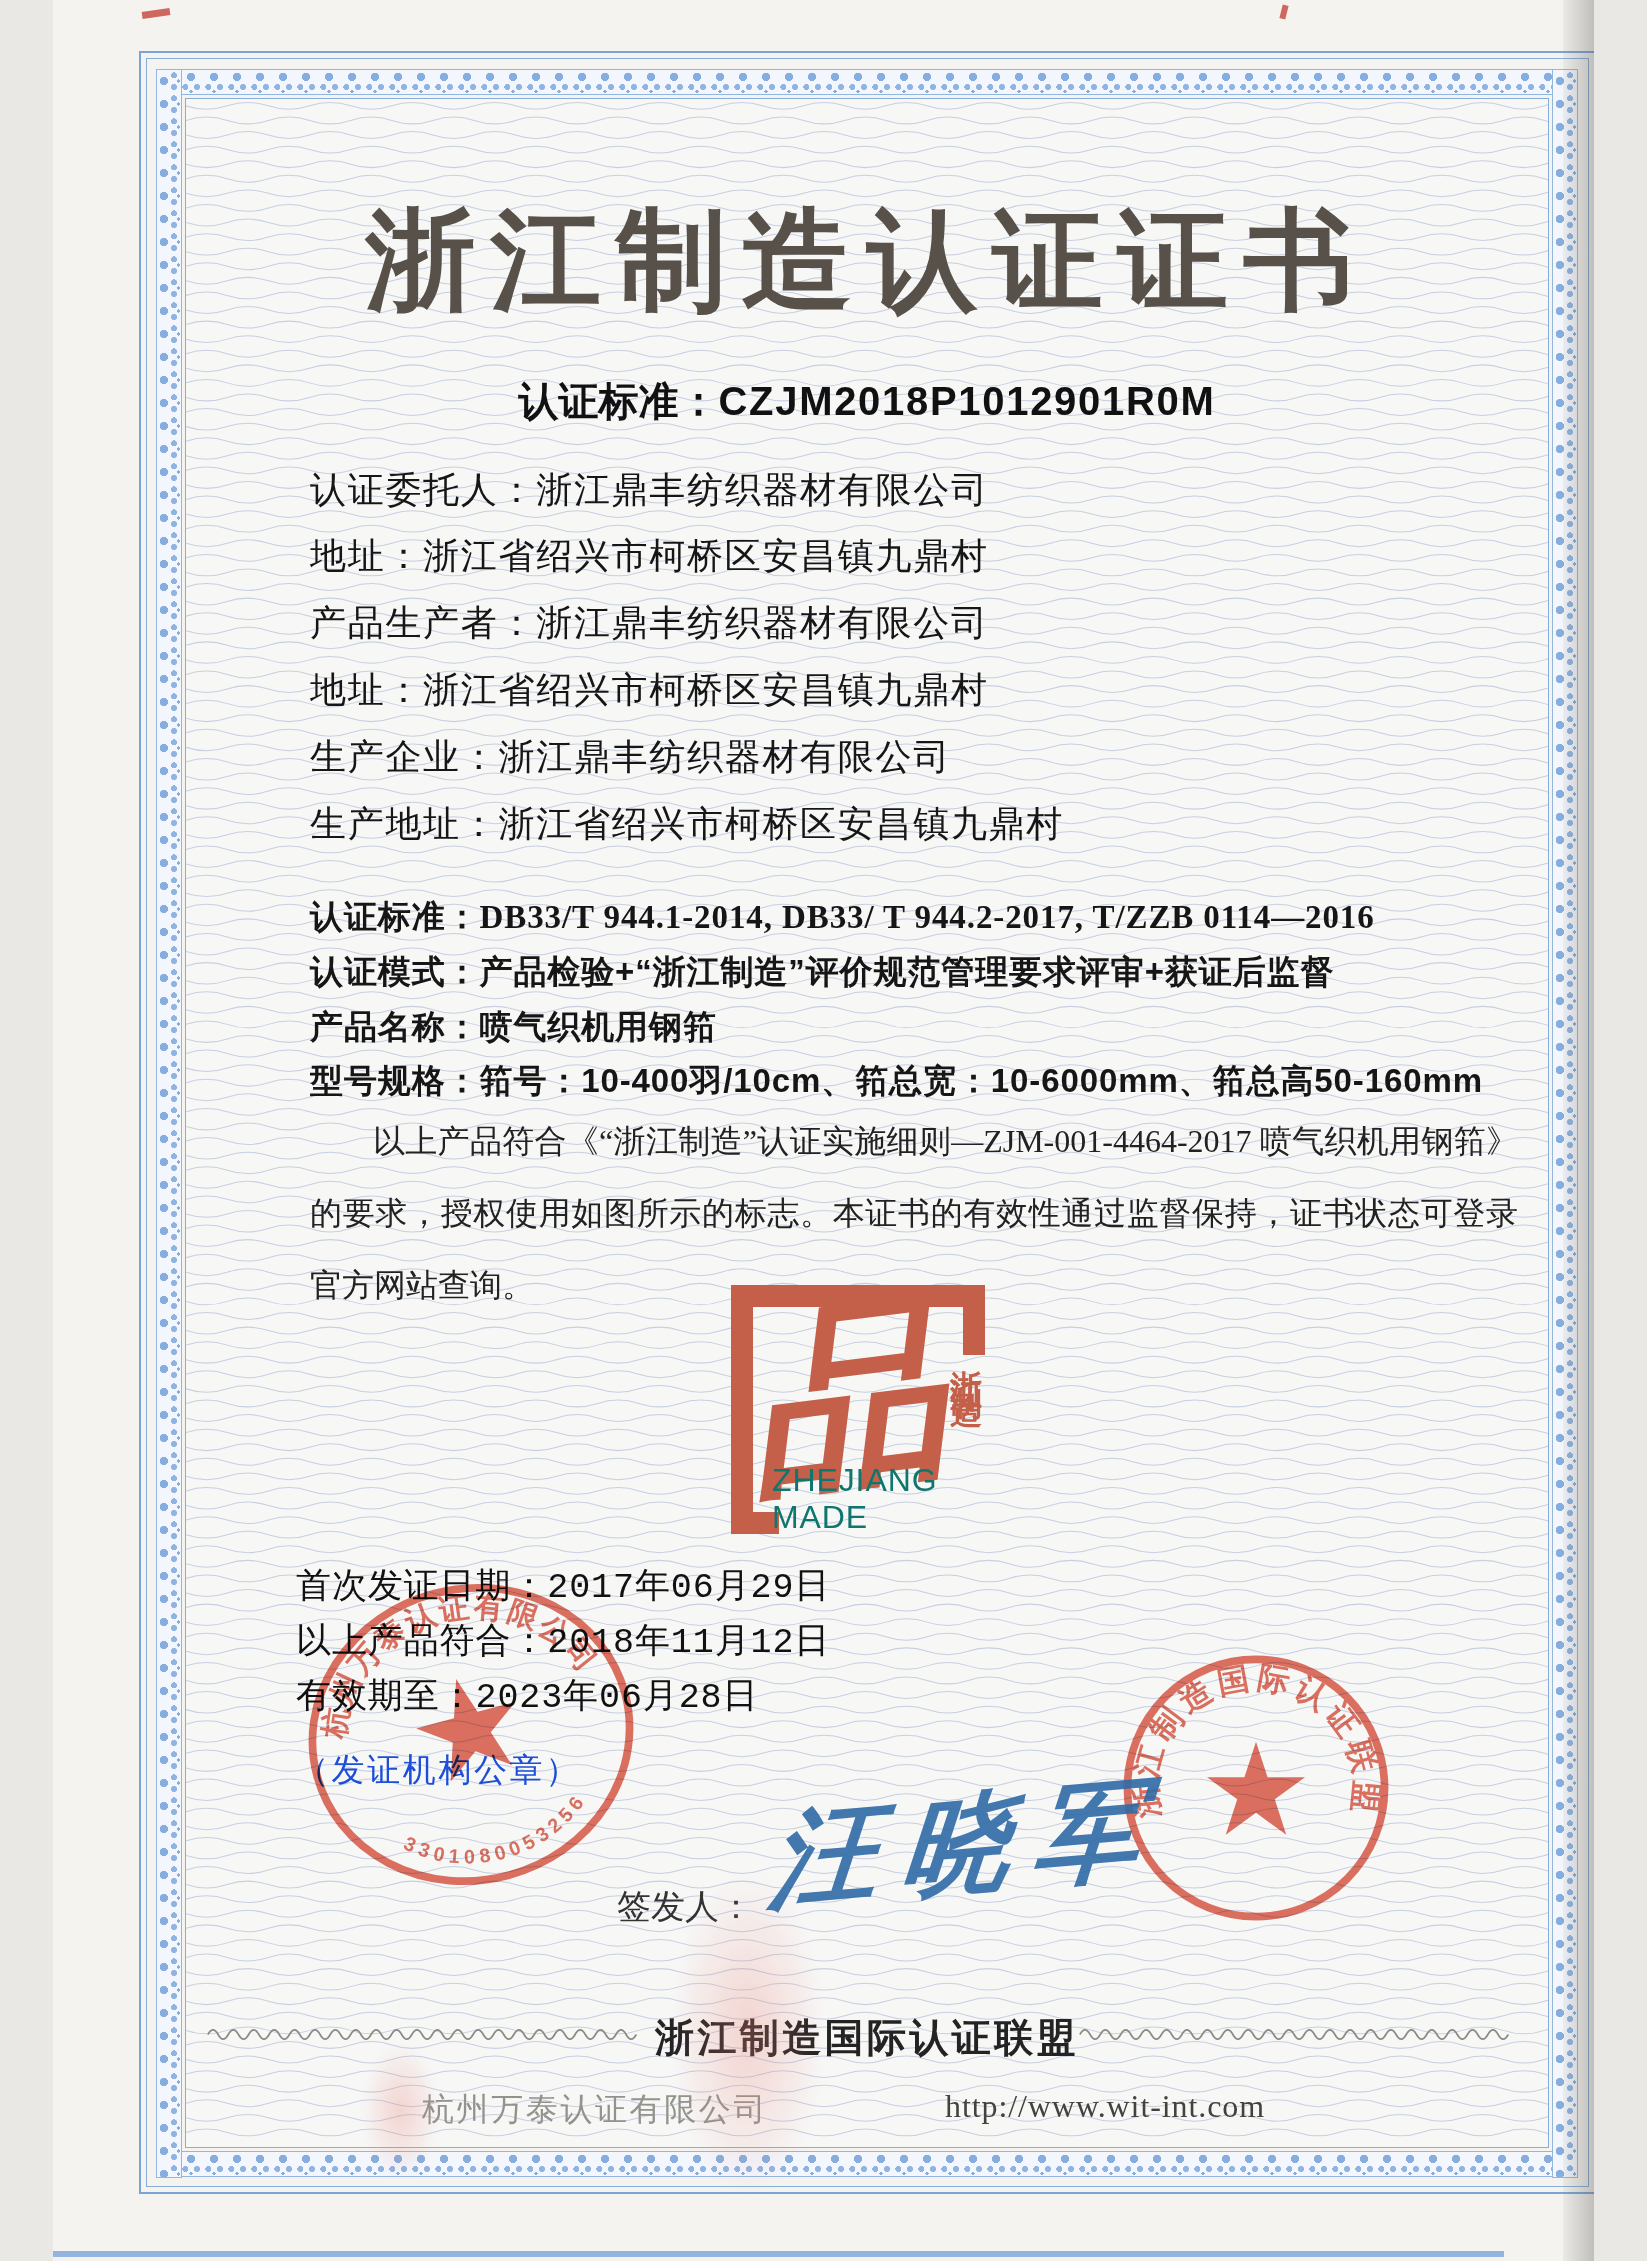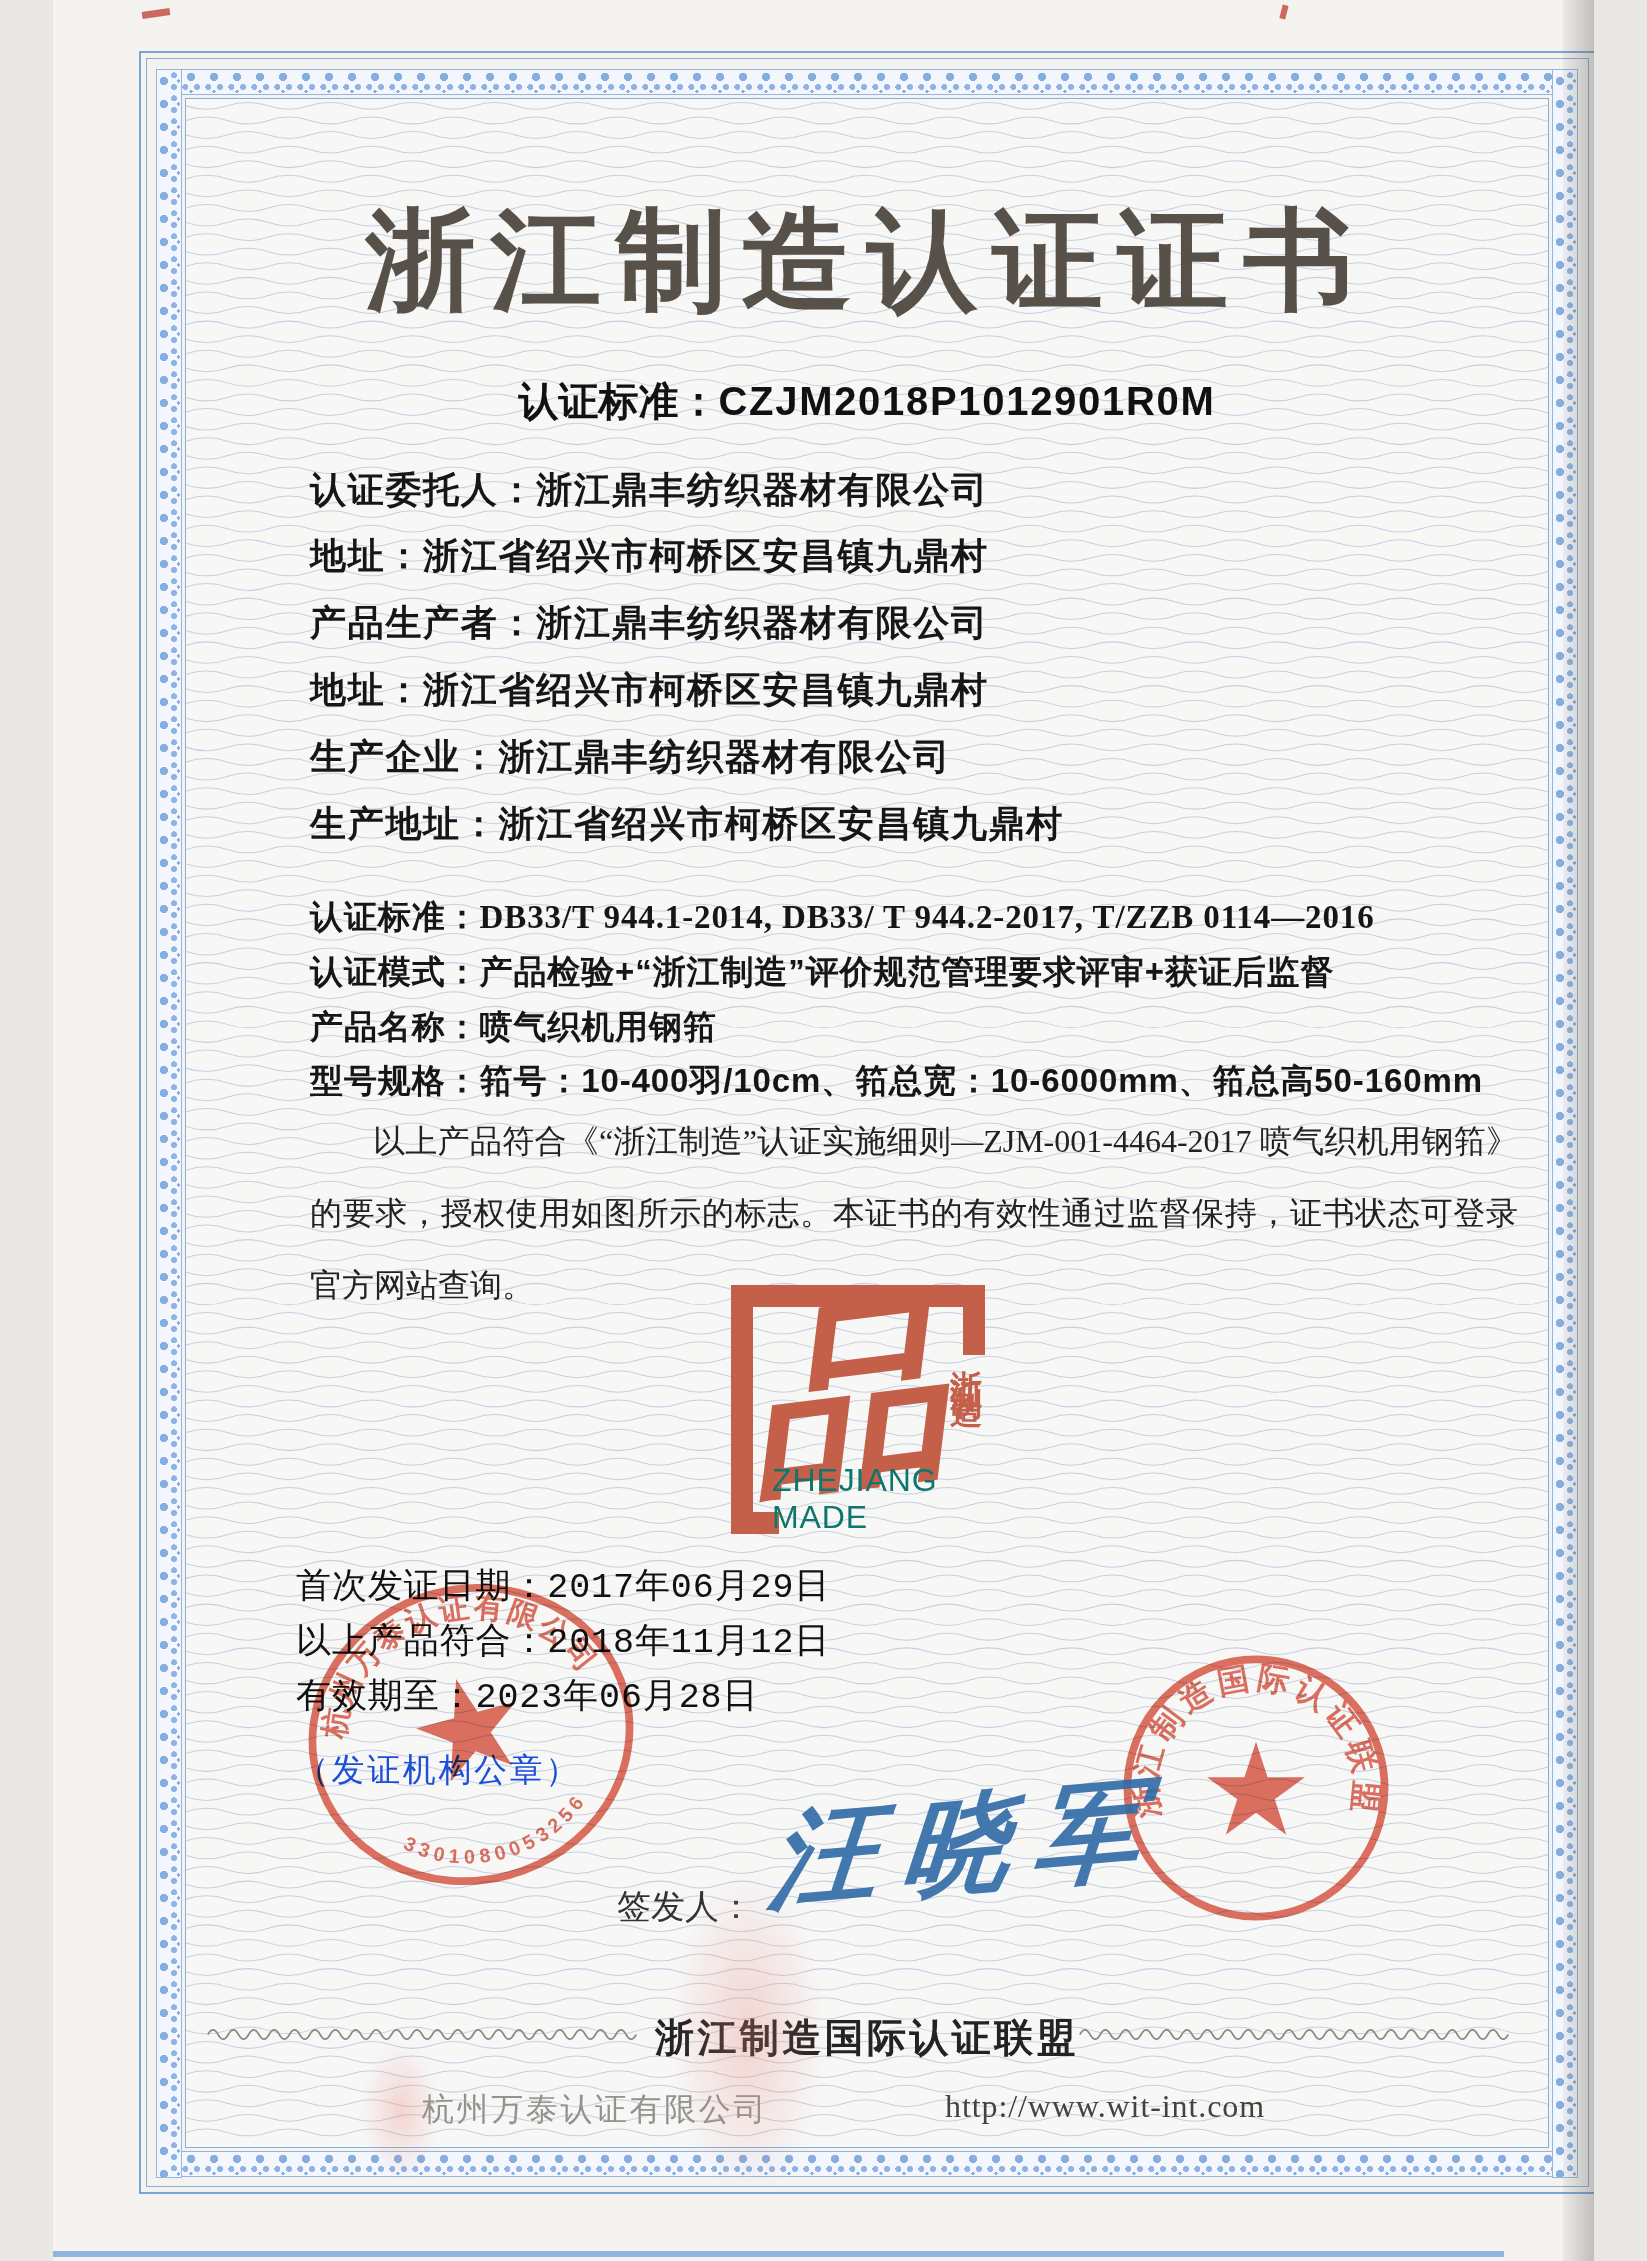--- a/index.html
+++ b/index.html
@@ -22,21 +22,21 @@
       radial-gradient(circle 1.7px at 21.4px 11px,#85aede 96%,transparent 100%);
     background-size:26px 23px;}
   #interior{position:absolute;left:133px;top:99px;width:1362px;height:2048px;background:#f7f7f6;}
   
   #title{position:absolute;left:0;top:187px;width:1628px;text-align:center;
      font-family:"DejaVu Serif","Liberation Serif",serif;font-weight:bold;
      font-size:110px;letter-spacing:15.4px;color:#57514a;}
   #certno{position:absolute;left:0;top:374px;width:1628px;text-align:center;font-size:40px;font-weight:bold;color:#111;}
   #certno .code{font-family:"Liberation Sans",sans-serif;letter-spacing:1.7px;}
   .fieldline{position:absolute;left:257px;width:1218px;height:67px;line-height:67px;
-     font-weight:bold;font-size:36px;color:#161616;letter-spacing:1.7px;}
+     font-weight:normal;font-size:36px;color:#161616;letter-spacing:1.7px;}
   .specline{position:absolute;left:257px;width:1227px;height:55px;line-height:55px;
      font-weight:bold;font-size:33px;color:#161616;letter-spacing:0.9px;}
   .serifv{font-family:"Liberation Serif",serif;}
   #statement{position:absolute;left:257px;top:1105px;width:1208px;font-family:"Liberation Serif",serif;
      font-size:32px;line-height:72px;text-align:justify;text-indent:63px;color:#222;}
   .dateline{position:absolute;left:243px;width:858px;height:55px;line-height:55px;
      font-family:Liberation Mono, monospace;font-size:35px;color:#111;letter-spacing:0.9px;}
   #sealnote{position:absolute;left:243px;top:1748px;font-family:"Liberation Serif",serif;
      font-size:33px;color:#1d4ed8;letter-spacing:2.6px;}
   #signer{position:absolute;left:564px;top:1884px;font-family:"Liberation Serif",serif;font-size:34px;color:#333;}

